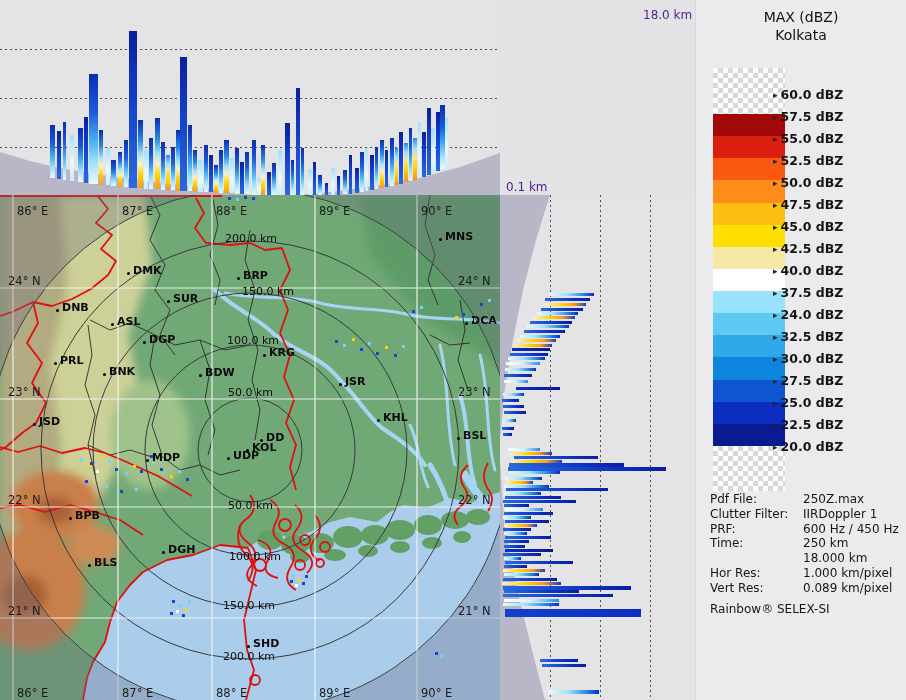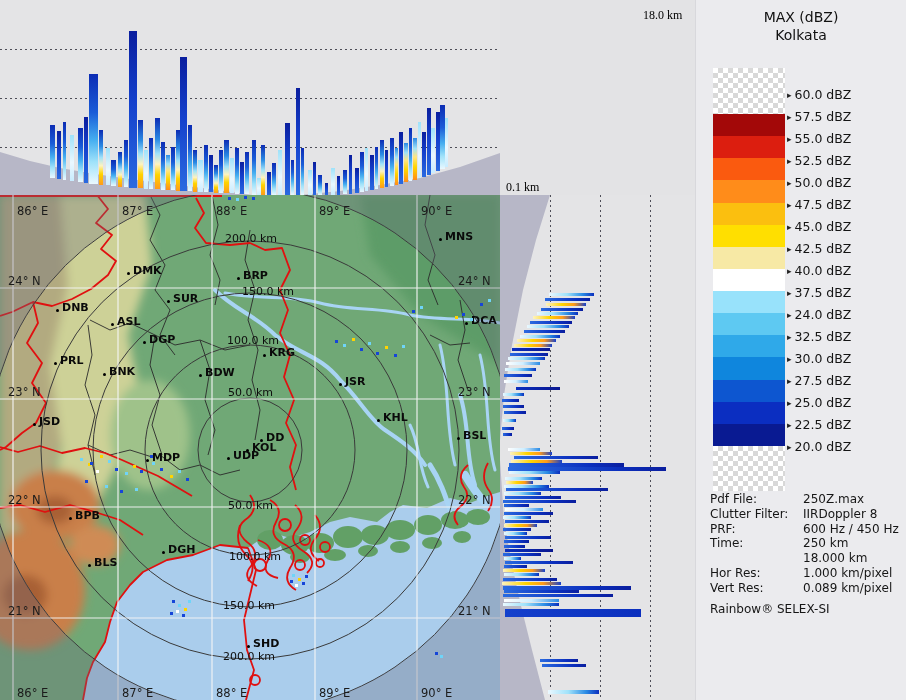--- a/index.html
+++ b/index.html
@@ -38,40 +38,40 @@
   .p-by{background:linear-gradient(to bottom,#0c2cb4 0%,#2a8ae4 30%,#9fe2fa 50%,#fdf3c0 65%,#ffd400 80%,#ff9a1a 100%);}
   .p-yo{background:linear-gradient(to bottom,#2a8ae4 0%,#9fe2fa 25%,#ffe680 45%,#ffd400 70%,#ff8c1a 100%);}
   .r-b {background:linear-gradient(to right,#2a6ae0,#0b2fbe 70%,#0a1e9e);}
   .r-bb{background:linear-gradient(to right,#1440cc,#0b2fbe);}
   .r-c {background:linear-gradient(to right,#eaf8ff,#9fe2fa 40%,#2a8ae4 75%,#0b2fbe);}
   .r-y {background:linear-gradient(to right,#fdf3c0,#ffd400 40%,#ff9a1a 70%,#1440cc);}
   .r-n {background:linear-gradient(to right,#0b2fbe,#0a1790);}
   .r-w {background:linear-gradient(to right,#ffffff,#cfeeff 50%,#2a8ae4);}
 
   
-  .axis-label{position:absolute;font-size:12px;color:#000000;font-family:Liberation Serif, serif;}
+  .axis-label{position:absolute;font-size:12px;color:#4c1d95;}
 
   
   .lonlab,.latlab{position:absolute;font-size:11.5px;color:#1b1b1b;white-space:nowrap;}
   .ringlab{position:absolute;font-size:11px;color:#0d0d0d;white-space:nowrap;}
   .place{position:absolute;}
   .place .dot{position:absolute;left:0;top:0;width:3px;height:3px;background:#000;border-radius:50%;}
   .place .plabel{position:absolute;left:6px;top:-8px;font-size:11px;font-weight:bold;color:#0a0a0a;white-space:nowrap;}
   .especk{position:absolute;width:3px;height:3px;}
   .e-b{background:#1645d8;} .e-c{background:#6fd4f8;} .e-y{background:#ffd400;}
   .e-w{background:#ffffff;}
 
   
   #legend-title{position:absolute;left:0;top:8px;width:100%;text-align:center;font-size:14px;color:#101010;line-height:18px;}
   .checker{position:absolute;left:17px;width:72px;background-color:#fff;
     background-image:linear-gradient(45deg,#d8d8d8 25%,transparent 25%,transparent 75%,#d8d8d8 75%),
                      linear-gradient(45deg,#d8d8d8 25%,transparent 25%,transparent 75%,#d8d8d8 75%);
     background-size:10px 10px;background-position:0 0,5px 5px;}
   .band{position:absolute;left:17px;width:72px;}
-  .scale-label{position:absolute;left:91px;font-size:12.5px;color:#141414;white-space:nowrap;}
+  .scale-label{position:absolute;left:77px;font-size:12.5px;color:#141414;white-space:nowrap;font-weight:bold;}
   .tick-arrow{font-size:9px;margin-right:3px;position:relative;top:-1px;color:#222;}
   #legend-meta{position:absolute;left:14px;top:492px;width:192px;font-size:12px;color:#161616;line-height:14.8px;}
   .meta-row{display:flex;}
   .meta-label{flex:0 0 93px;}
   .meta-value{flex:1;}
   #legend-footer{margin-top:6px;}
 </style>
 </head>
 <body>
 
@@ -586,21 +586,21 @@
         <div class="scale-label" style="top: 417px;"><span class="tick-arrow">▸</span><span>22.5 dBZ</span></div>
         <div class="scale-label" style="top: 439px;"><span class="tick-arrow">▸</span><span>20.0 dBZ</span></div>
       </div>
     <div id="legend-meta">
         <div class="meta-row">
           <span class="meta-label">Pdf File:</span>
           <span class="meta-value">250Z.max</span>
         </div>
         <div class="meta-row">
           <span class="meta-label">Clutter Filter:</span>
-          <span class="meta-value">IIRDoppler 8</span>
+          <span class="meta-value">IIRDoppler 1</span>
         </div>
         <div class="meta-row">
           <span class="meta-label">PRF:</span>
           <span class="meta-value">600 Hz / 450 Hz</span>
         </div>
         <div class="meta-row">
           <span class="meta-label">Time:</span>
           <span class="meta-value">250 km</span>
         </div>
         <div class="meta-row">

